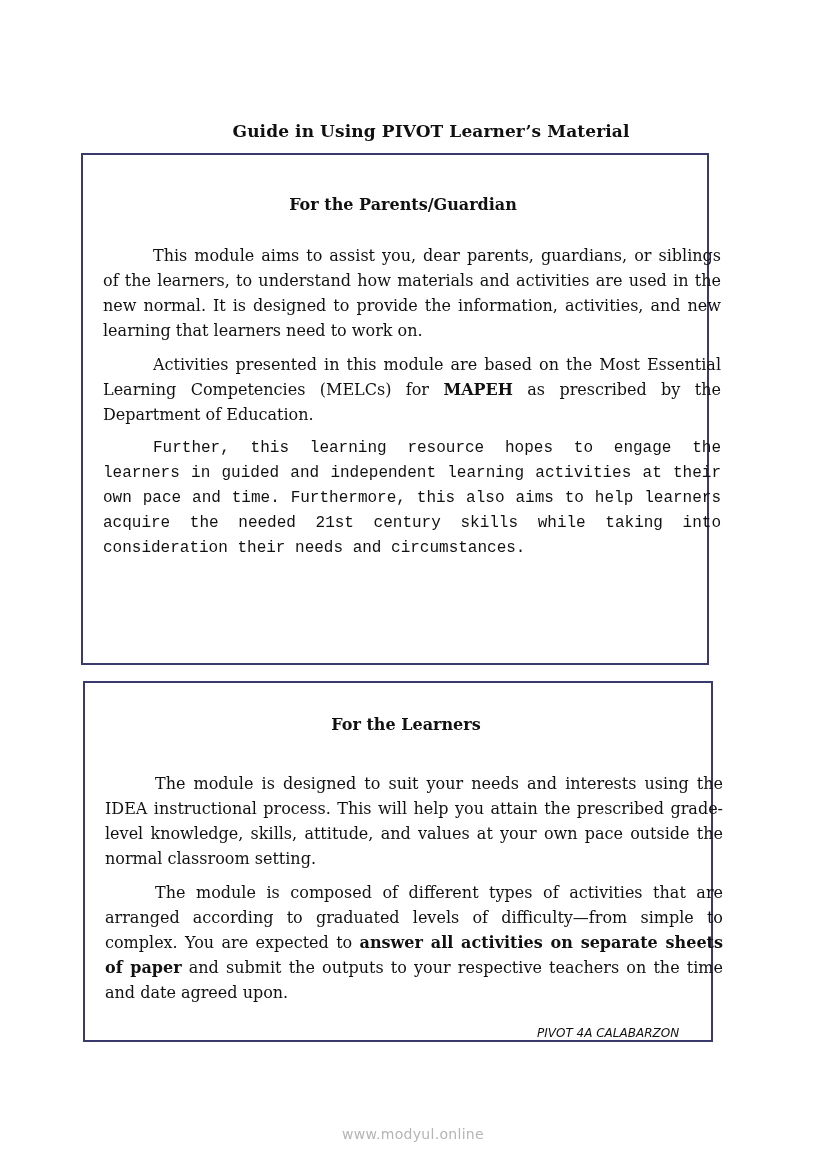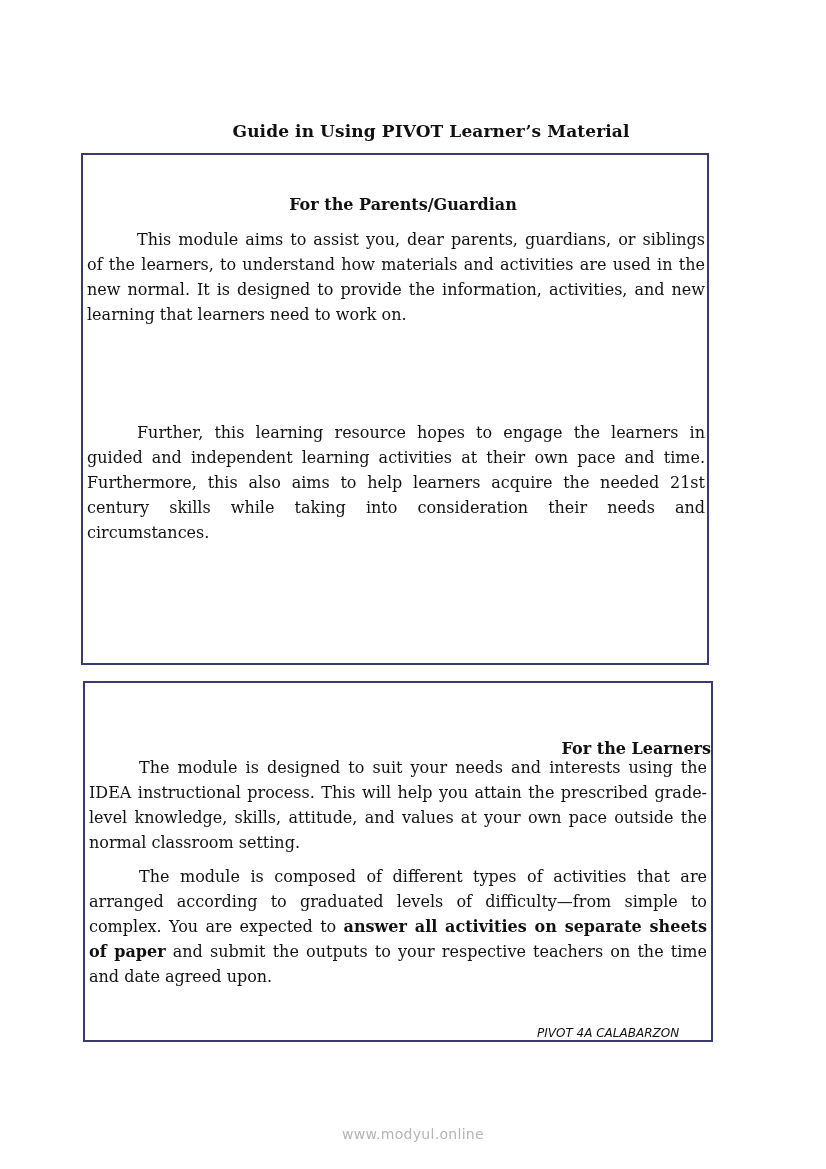--- a/index.html
+++ b/index.html
@@ -5,41 +5,42 @@
   html, body { margin: 0; padding: 0; background: #ffffff; }
   body { width: 826px; height: 1169px; position: relative; overflow: hidden;
          font-family: "DejaVu Serif", "Liberation Serif", serif; color: #111; }
   .title { position: absolute; left: 0; width: 862px; top: 121px; text-align: center;
            font-weight: bold; font-size: 17px; letter-spacing: 0.1px; }
   .box { position: absolute; border: 2.5px solid #3b3a6d; box-sizing: border-box; }
   #box1 { left: 81px; top: 153px; width: 628px; height: 512px; }
   #box2 { left: 83px; top: 681px; width: 630px; height: 361px; }
   .box-head { position: absolute; left: 0; right: 0; text-align: center; font-weight: bold; font-size: 16px; padding-left: 16px; }
   #box1 .box-head { top: 40px; }
-  #box2 .box-head { top: 56px; text-align: right; }
+  #box2 .box-head { top: 32px; }
   .para { position: absolute; font-size: 16px; line-height: 25px; text-align: justify;
-          text-align-last: left; margin: 0; }
+          text-align-last: left; margin: 16px; }
   .para .indent { display: inline-block; width: 50px; }
   #box1 .para { left: 4px; width: 618px; }
   #box2 .para { left: 4px; width: 618px; }
   b { font-weight: bold; }
   .footer { position: absolute; left: 537px; top: 1026px; font-family: "DejaVu Sans", "Liberation Sans", sans-serif;
             font-style: italic; font-size: 12px; color: #111; }
   .watermark { position: absolute; left: 0; width: 826px; top: 1126px; text-align: center;
                font-family: "DejaVu Sans", "Liberation Sans", sans-serif; font-size: 14px; color: #b5b5b5; letter-spacing: 0.3px; }
 </style>
 </head>
 <body>
 
 <div class="title">Guide in Using PIVOT Learner’s Material</div>
 
 <div class="box" id="box1">
   <div class="box-head">For the Parents/Guardian</div>
   <p class="para" style="top:72px;"><span class="indent"></span><span>This module aims to assist you, dear parents, guardians, or siblings of the learners, to understand how materials and activities are used in the new normal. It is designed to provide the information, activities, and new learning that learners need to work on.</span></p>
-  <p class="para" style="top:265px;"><span class="indent"></span><span>Further, this learning resource hopes to engage the learners in guided and independent learning activities at their own pace and time. Furthermore, this also aims to help learners acquire the needed 21st century skills while taking into consideration their needs and circumstances.</span></p>
+  <p class="para" style="top:181px;"><span class="indent"></span><span>Activities presented in this module are based on the Most Essential Learning Competencies (MELCs) for </span><b>MAPEH</b><span> as prescribed by the Department of Education.</span></p>
+  <p class="para" style="top:265px;font-family:Liberation Mono, monospace;"><span class="indent"></span><span>Further, this learning resource hopes to engage the learners in guided and independent learning activities at their own pace and time. Furthermore, this also aims to help learners acquire the needed 21st century skills while taking into consideration their needs and circumstances.</span></p>
 </div>
 
 <div class="box" id="box2">
   <div class="box-head">For the Learners</div>
   <p class="para" style="top:181px;"><span class="indent"></span><span>The module is composed of different types of activities that are arranged according to graduated levels of difficulty—from simple to complex. You are expected to </span><b>answer all activities on separate sheets of paper</b><span> and submit the outputs to your respective teachers on the time and date agreed upon.</span></p>
   <p class="para" style="top:72px;"><span class="indent"></span><span>The module is designed to suit your needs and interests using the IDEA instructional process. This will help you attain the prescribed grade-level knowledge, skills, attitude, and values at your own pace outside the normal classroom setting.</span></p>
 </div>
 
 <div class="footer">PIVOT 4A CALABARZON</div>
 <div class="watermark">www.modyul.online</div>

